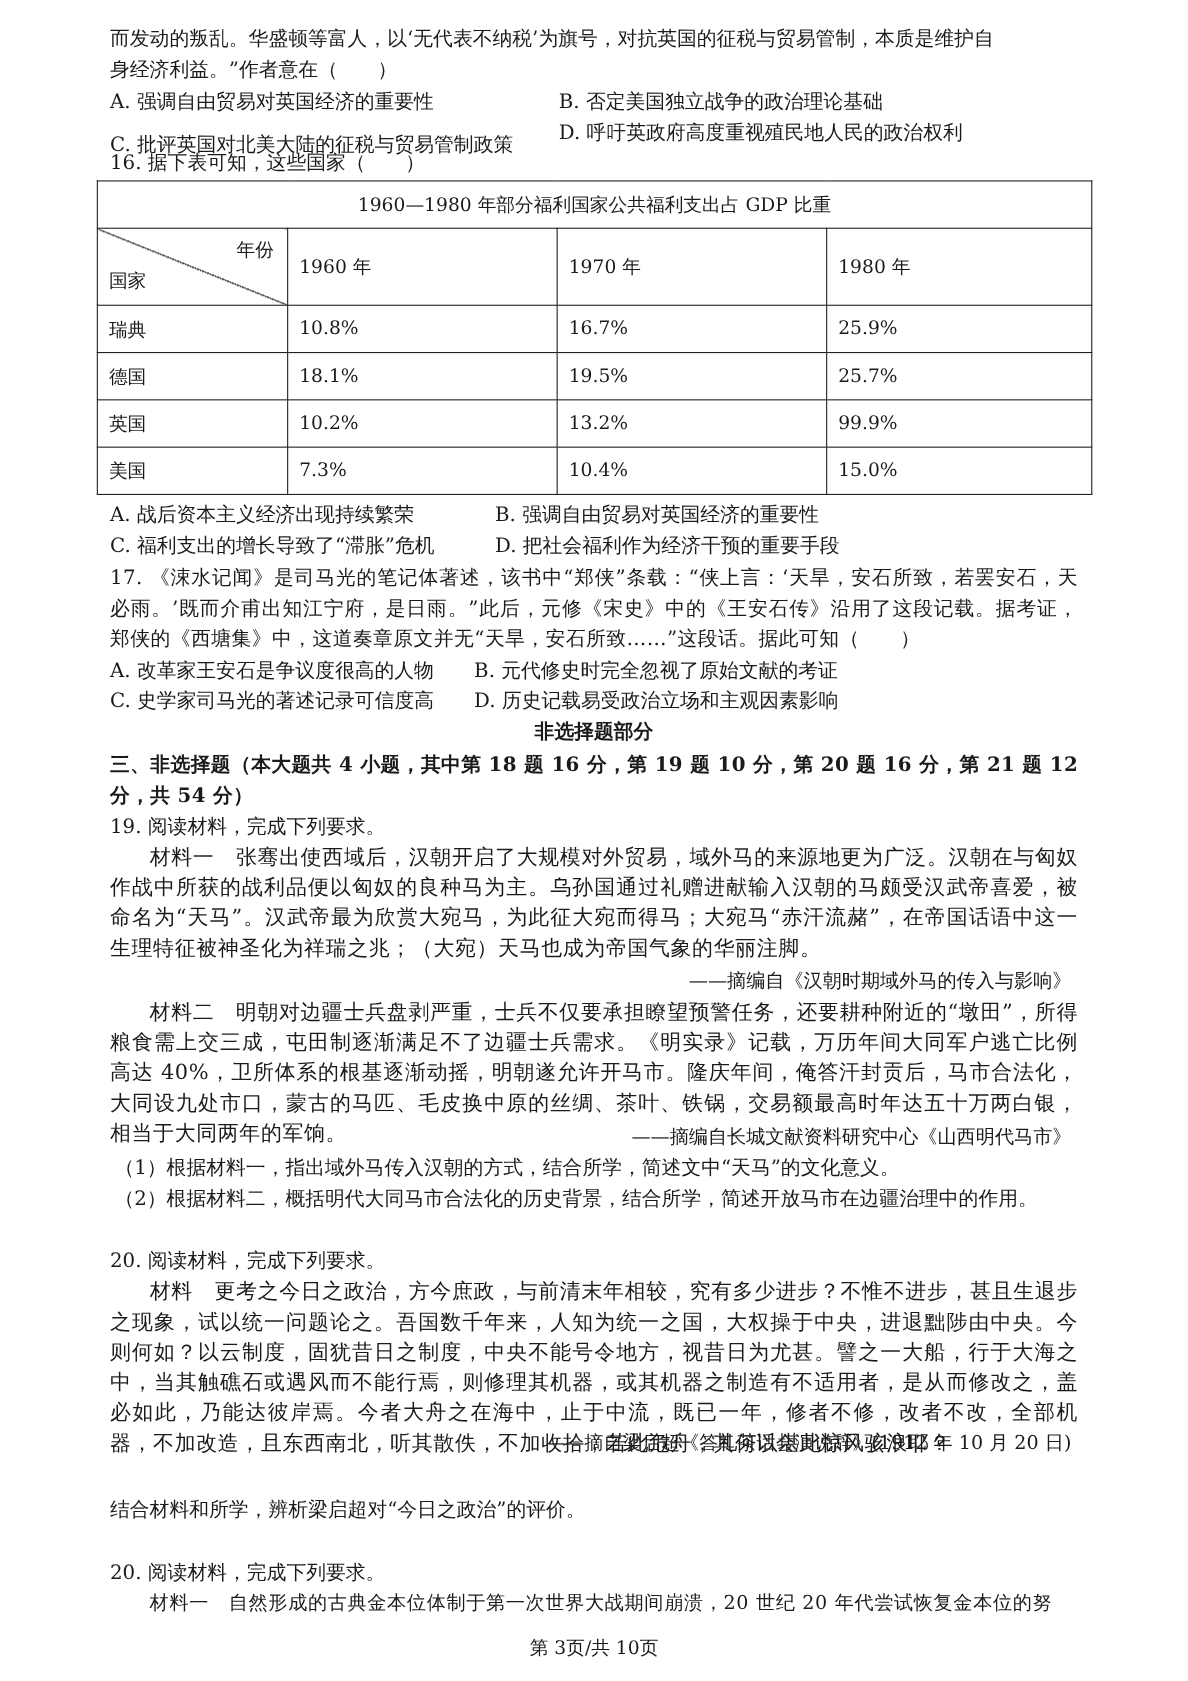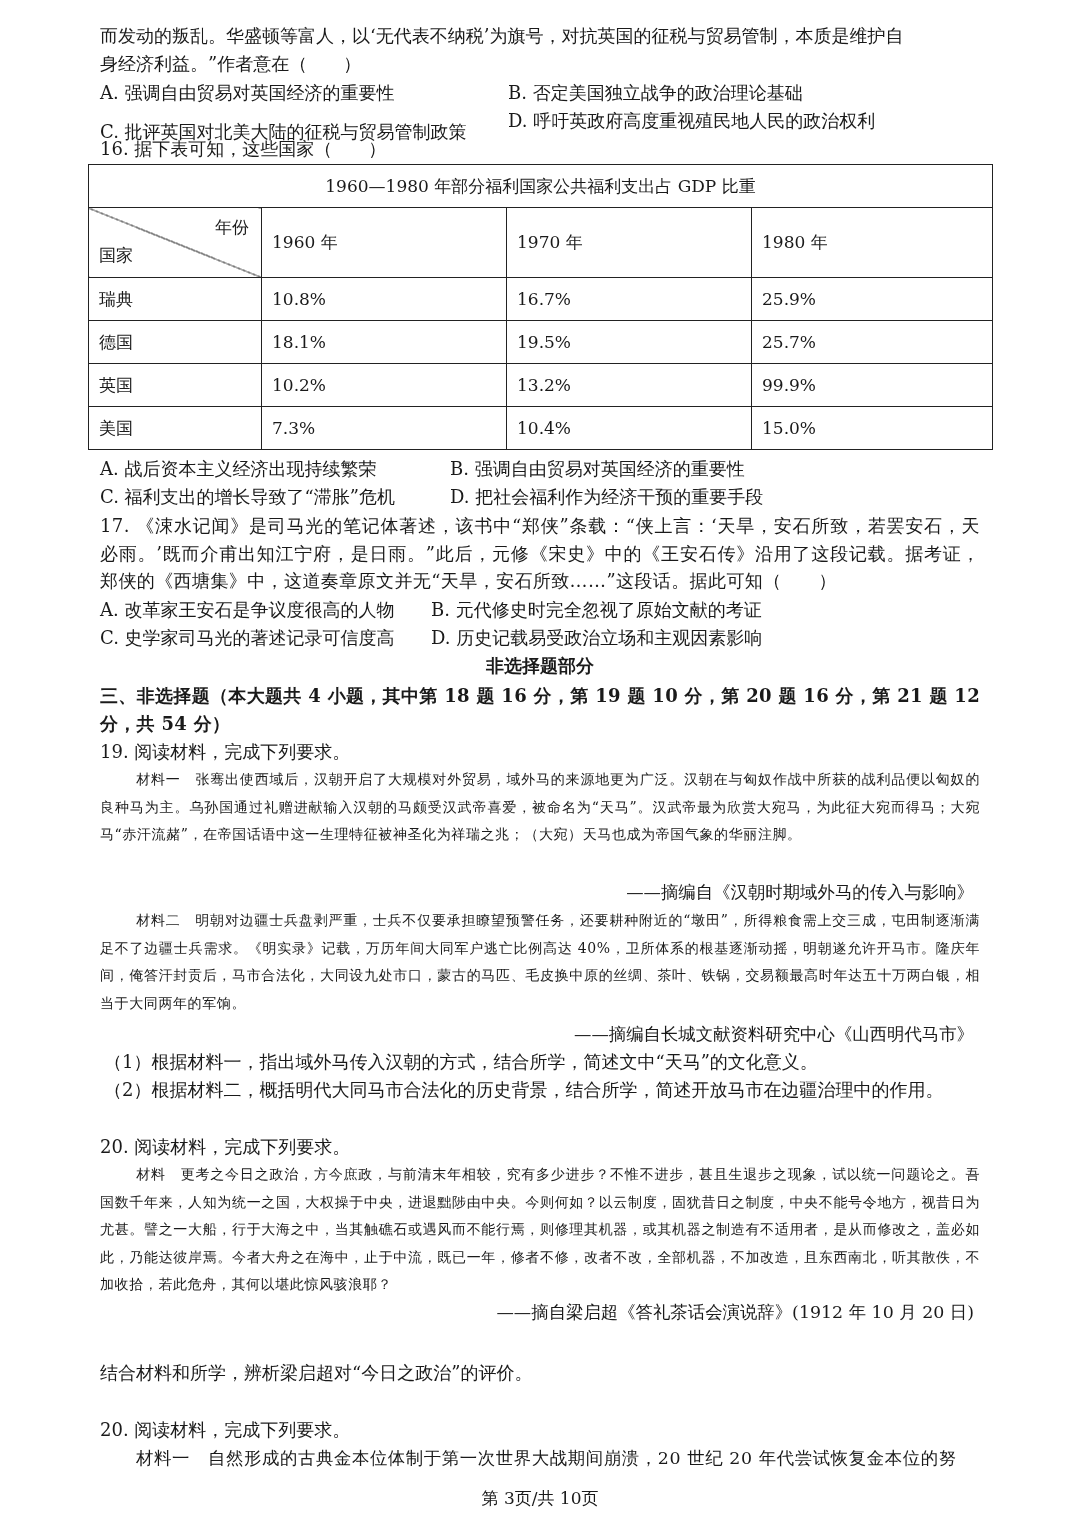--- a/index.html
+++ b/index.html
@@ -1,20 +1,20 @@
 <!DOCTYPE html>
 <html><head>
 <meta charset="utf-8">
 <style>
   html, body { margin:0; padding:0; background:#ffffff; }
   body { width:1080px; height:1528px; position:relative; overflow:hidden;
          font-family:"DejaVu Serif", "Liberation Serif", serif; color:#1a1a1a; }
   .line { position:absolute; left:100px; font-size:18px; line-height:24px; white-space:nowrap; }
   .opt2 { position:absolute; font-size:18px; line-height:24px; white-space:nowrap; }
-  .para { position:absolute; left:100px; width:880px; font-size:14px; line-height:27.6px;
+  .para { position:absolute; left:100px; width:880px; font-size:19px; line-height:27.6px;
           text-align:justify; letter-spacing:0.6px; }
   .para .indent { display:inline-block; width:36px; }
   .src { position:absolute; right:106px; font-size:17.4px; line-height:24px; white-space:nowrap; }
   .bold { font-weight:bold; }
   .center { position:absolute; left:0; width:1080px; text-align:center; font-size:18px; line-height:24px; }
   table.welfare { position:absolute; left:88px; top:164px; width:905px; border-collapse:collapse;
                   font-size:17px; }
   table.welfare td { border:1.5px solid #222; padding:0 0 0 10px; vertical-align:middle; }
   table.welfare td.title { text-align:center; height:42px; padding:0; }
   table.welfare tr.hdr td { height:69px; }

